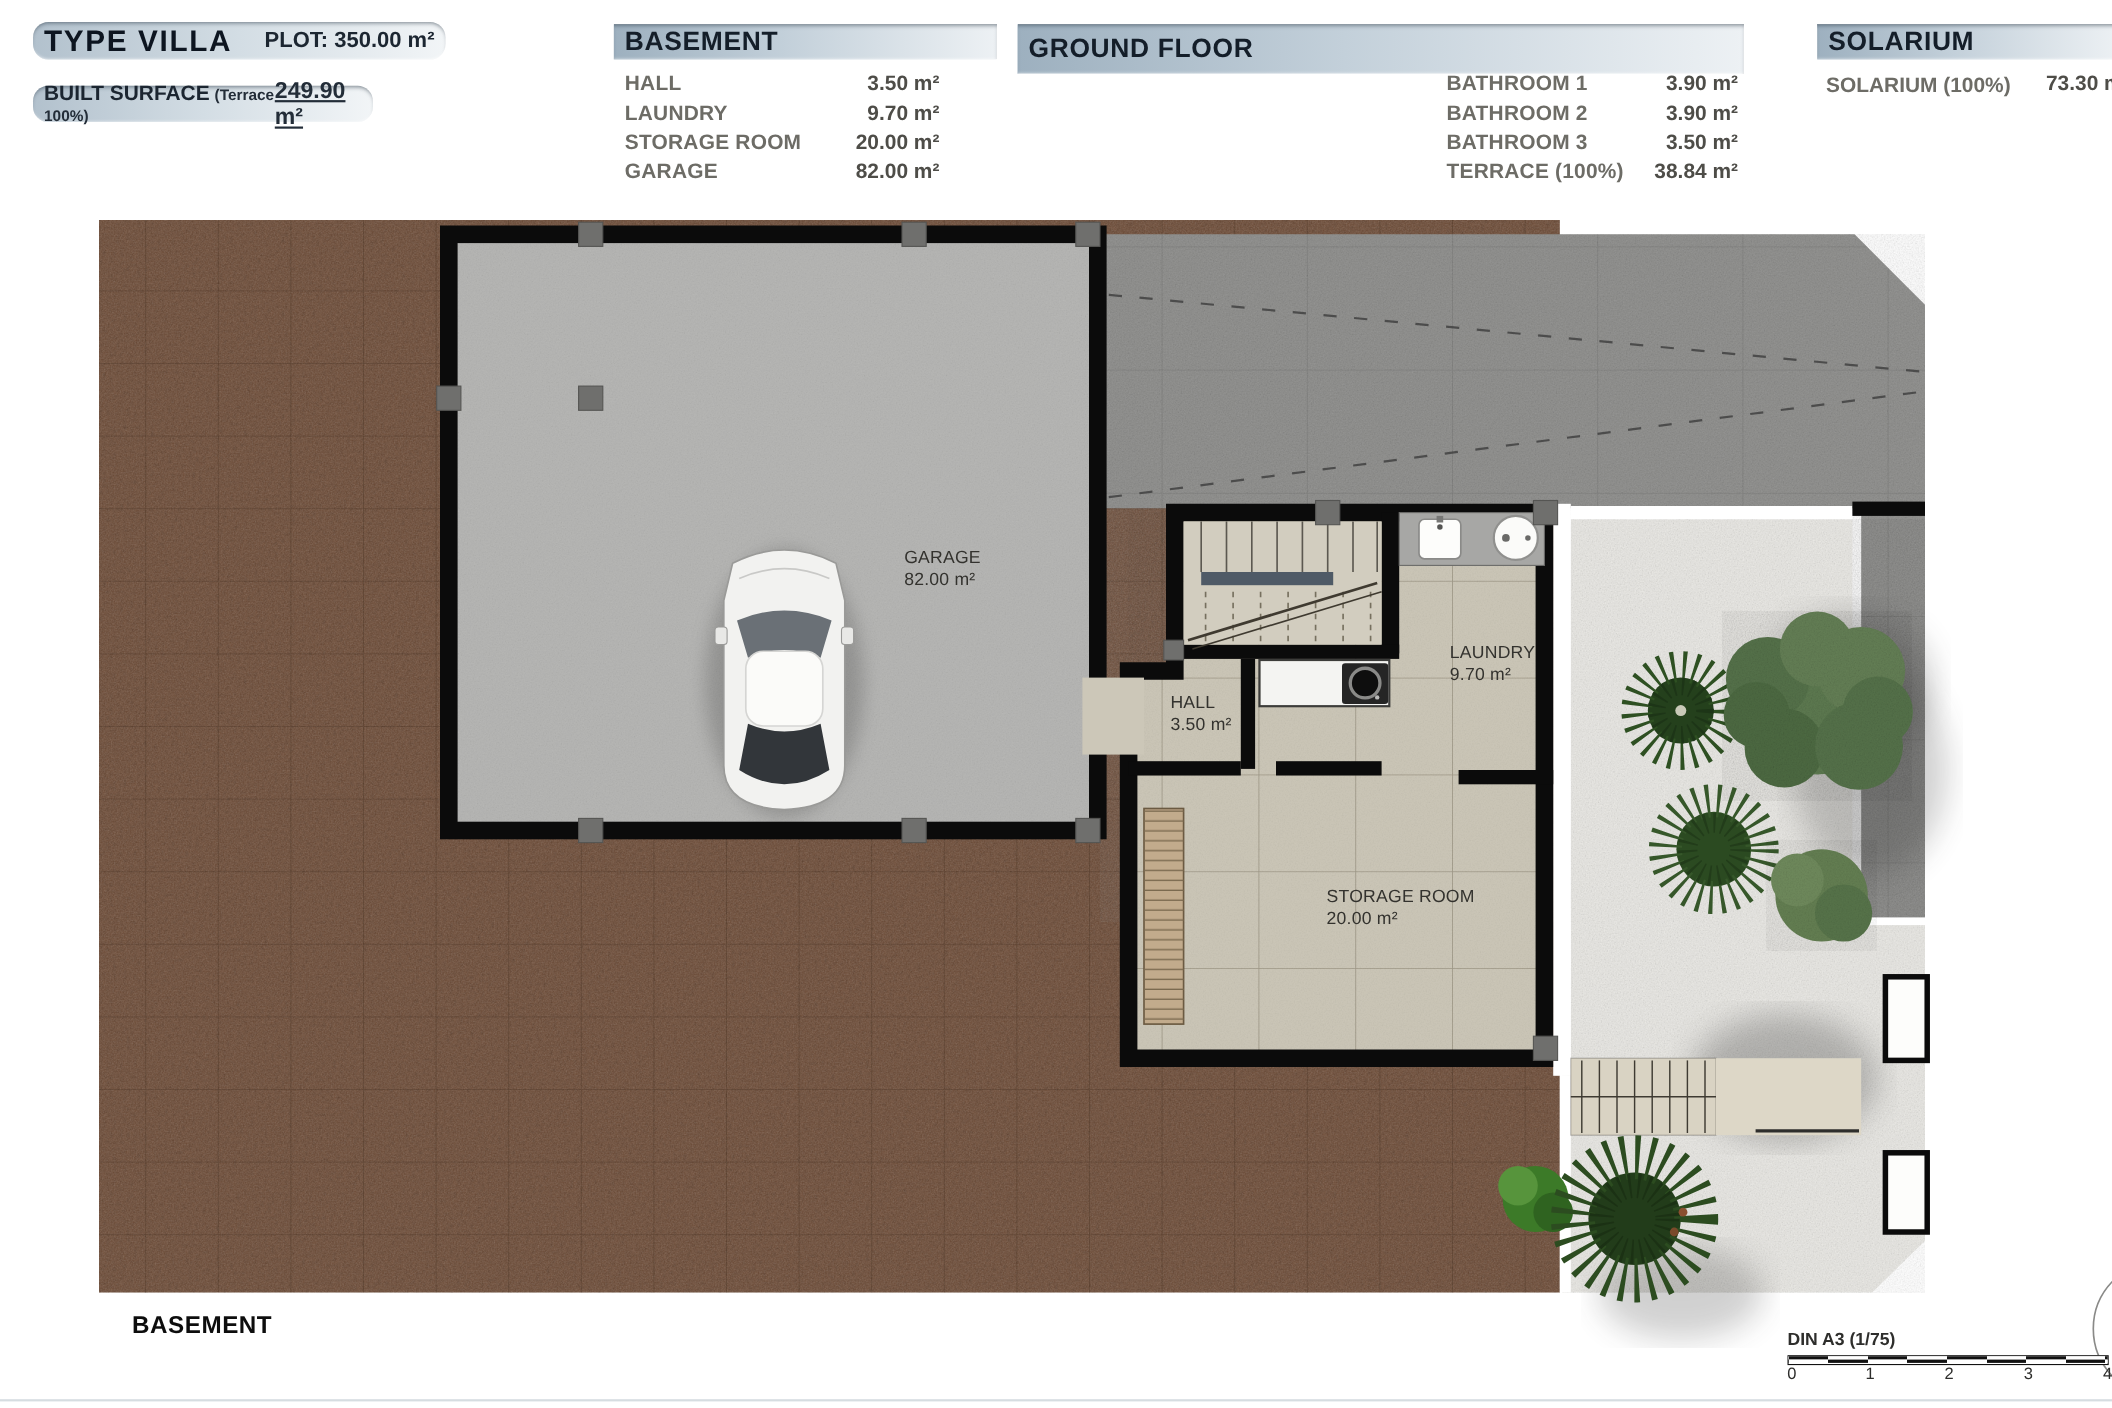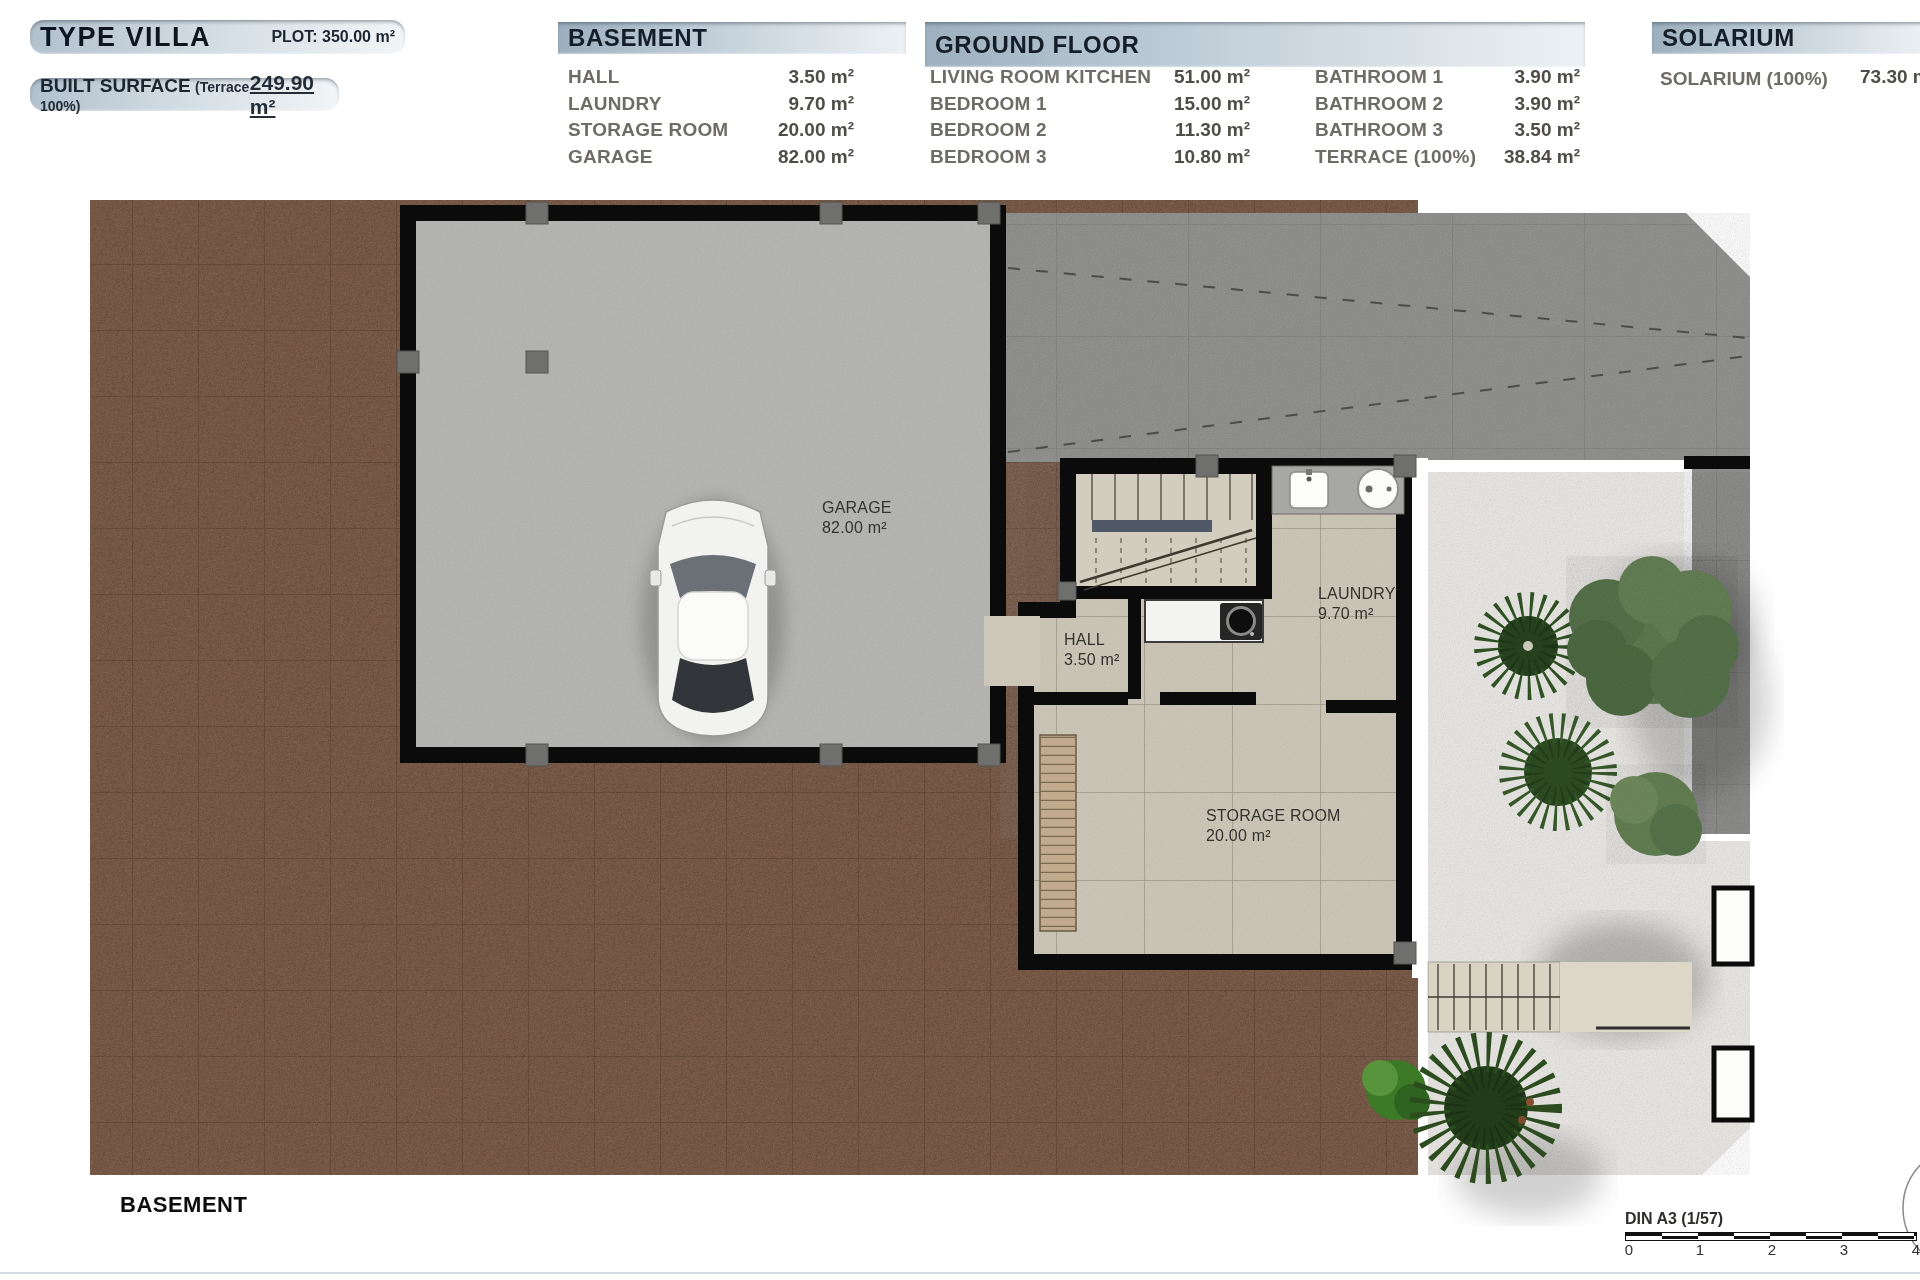--- a/index.html
+++ b/index.html
@@ -264,21 +264,21 @@
       <path d="M18,78 Q61,60 104,78 L94,112 Q61,98 28,112 Z" fill="#6a7076"></path>
       <rect x="26" y="106" width="70" height="68" rx="16" fill="#fbfbf9" stroke="#d5d5d3" stroke-width="1.5"></rect>
       <path d="M28,172 Q61,186 94,172 L102,214 Q61,240 20,214 Z" fill="#32363a"></path>
     </g>
 
     <circle cx="1965" cy="1208" r="62" fill="none" stroke="#8a8a88" stroke-width="1.5"></circle>
   </svg>
 
   <div class="abs gbar light" style="left:30px;top:20px;width:375px;height:34px">
     <span class="vtitle">TYPE VILLA</span>
-    <span class="blab" style="font-size:16px">PLOT: 350.00 m²</span>
+    <span class="blab" style="font-size:20px">PLOT: 350.00 m²</span>
   </div>
   <div class="abs gbar light" style="left:30px;top:78px;width:309px;height:33px">
     <span>
       <span class="blab">BUILT SURFACE</span>
       <span class="bsub">(Terrace 100%)</span>
     </span>
     <span class="bval">249.90 m²</span>
   </div>
 
   <div class="abs gbar" style="left:558px;top:22px;width:348px;height:32px">
@@ -299,38 +299,20 @@
     </div>
     <div class="trow">
       <span class="lab">GARAGE</span>
       <span class="val">82.00 m²</span>
     </div>
   </div>
 
   <div class="abs gbar" style="left:925px;top:22px;width:660px;height:45px">
     <span class="btitle">GROUND FLOOR</span>
   </div>
-  <div class="abs tcol" style="left:930px;top:64px;width:320px">
-    <div class="trow">
-      <span class="lab">LIVING ROOM KITCHEN</span>
-      <span class="val">51.00 m²</span>
-    </div>
-    <div class="trow">
-      <span class="lab">BEDROOM 1</span>
-      <span class="val">15.00 m²</span>
-    </div>
-    <div class="trow">
-      <span class="lab">BEDROOM 2</span>
-      <span class="val">11.30 m²</span>
-    </div>
-    <div class="trow">
-      <span class="lab">BEDROOM 3</span>
-      <span class="val">10.80 m²</span>
-    </div>
-  </div>
   <div class="abs tcol" style="left:1315px;top:64px;width:265px">
     <div class="trow">
       <span class="lab">BATHROOM 1</span>
       <span class="val">3.90 m²</span>
     </div>
     <div class="trow">
       <span class="lab">BATHROOM 2</span>
       <span class="val">3.90 m²</span>
     </div>
     <div class="trow">
@@ -364,21 +346,21 @@
     <div class="ar">9.70 m²</div>
   </div>
   <div class="abs plabel" style="left:1206px;top:806px">
     <div class="nm">STORAGE ROOM</div>
     <div class="ar">20.00 m²</div>
   </div>
 
   <div class="abs floorname" style="left:120px;top:1192px">BASEMENT</div>
 
   <div class="abs" style="left:1625px;top:1210px;width:295px;height:56px">
-    <div class="scalelab">DIN A3 (1/57)</div>
+    <div class="scalelab">DIN A3 (1/75)</div>
     <div class="scalebar" style="margin-top:4px">
       <div class="sbrow r1"></div>
       <div class="sbrow r2"></div>
     </div>
     <div style="position:relative;height:20px">
       <span class="tick" style="left:4px">0</span>
       <span class="tick" style="left:75px">1</span>
       <span class="tick" style="left:147px">2</span>
       <span class="tick" style="left:219px">3</span>
       <span class="tick" style="left:291px">4</span>

